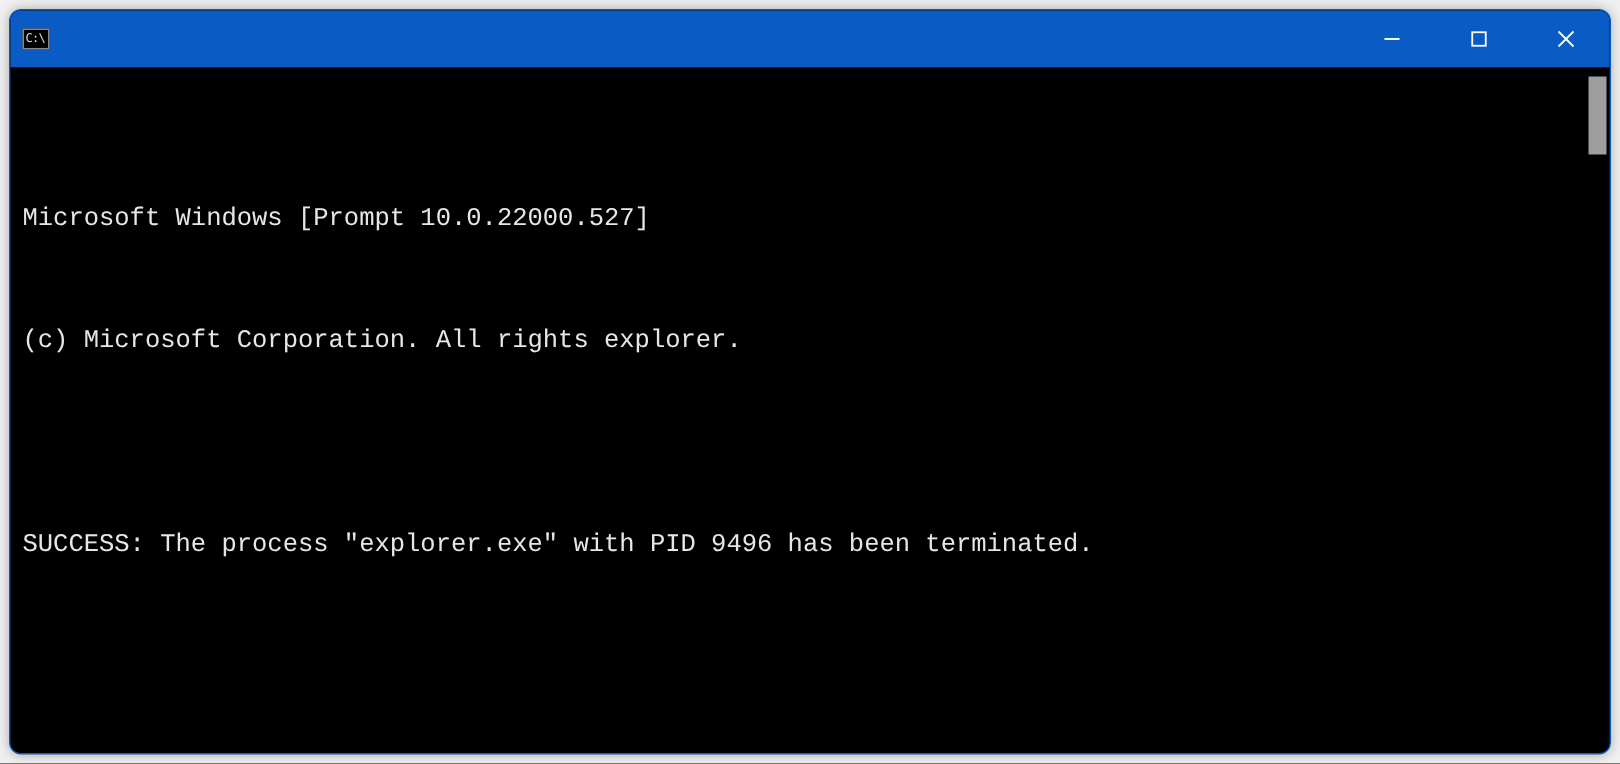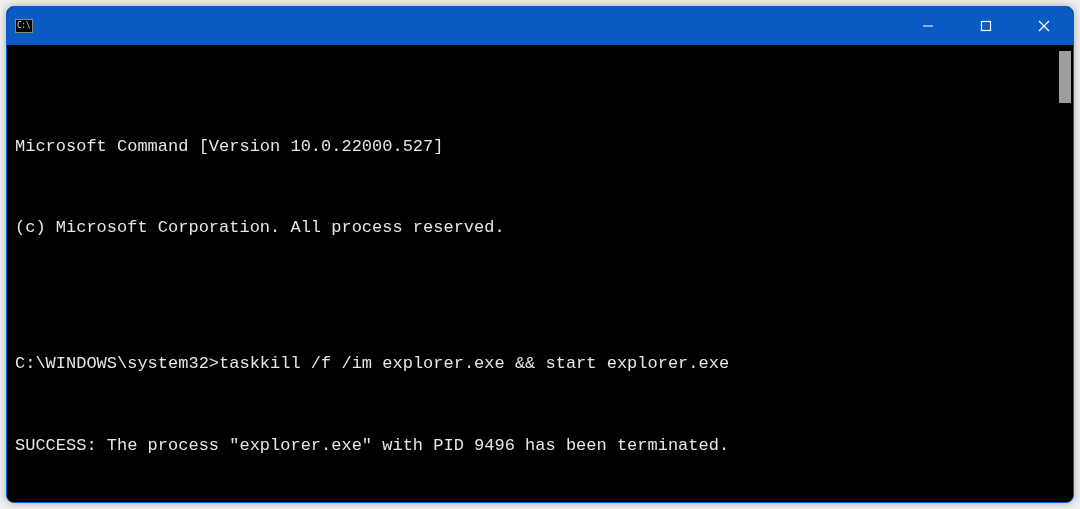--- a/index.html
+++ b/index.html
@@ -143,22 +143,21 @@
         <svg width="12" height="12" viewBox="0 0 12 12">
           <line x1="1" y1="1" x2="11" y2="11" stroke="#fff" stroke-width="1.2"></line>
           <line x1="11" y1="1" x2="1" y2="11" stroke="#fff" stroke-width="1.2"></line>
         </svg>
       </div>
     </div>
   </div>
 
   <div class="terminal-area">
     <div class="scrollbar"></div>
-    <span class="terminal-line">Microsoft Command [Version 10.0.22000.527]</span>
-    <span class="terminal-line">(c) Microsoft Corporation. All process reserved.</span>
+    <span class="terminal-line">Microsoft Windows [Prompt 10.0.22000.527]</span>
+    <span class="terminal-line">(c) Microsoft Corporation. All rights explorer.</span>
     <span class="terminal-line"></span>
-    <span class="terminal-line"><span class="prompt-segment">C:\WINDOWS\system32&gt;</span><span class="prompt-segment">taskkill /f /im explorer.exe &amp;&amp; start explorer.exe</span></span>
     <span class="terminal-line">SUCCESS: The process "explorer.exe" with PID 9496 has been terminated.</span>
     <span class="terminal-line"></span>
     
   </div>
 
 </div>
 
 </body></html>

